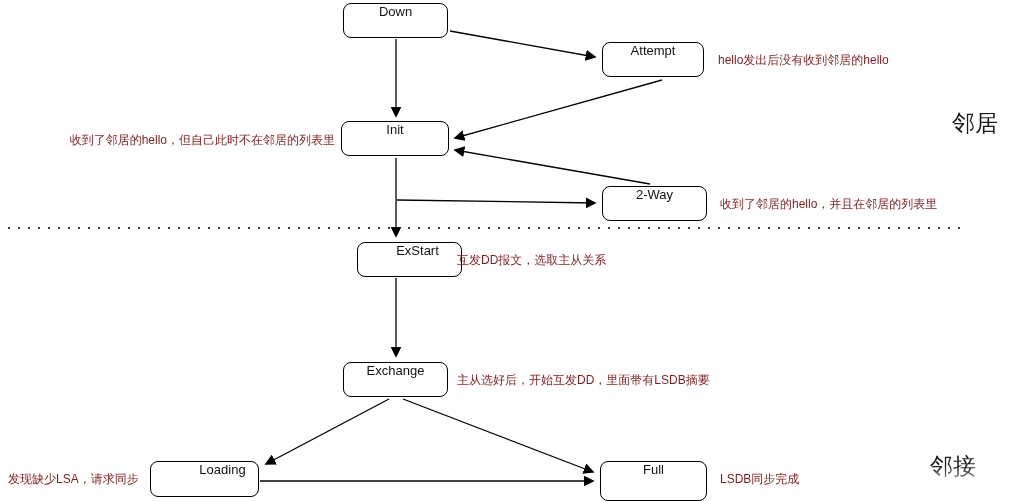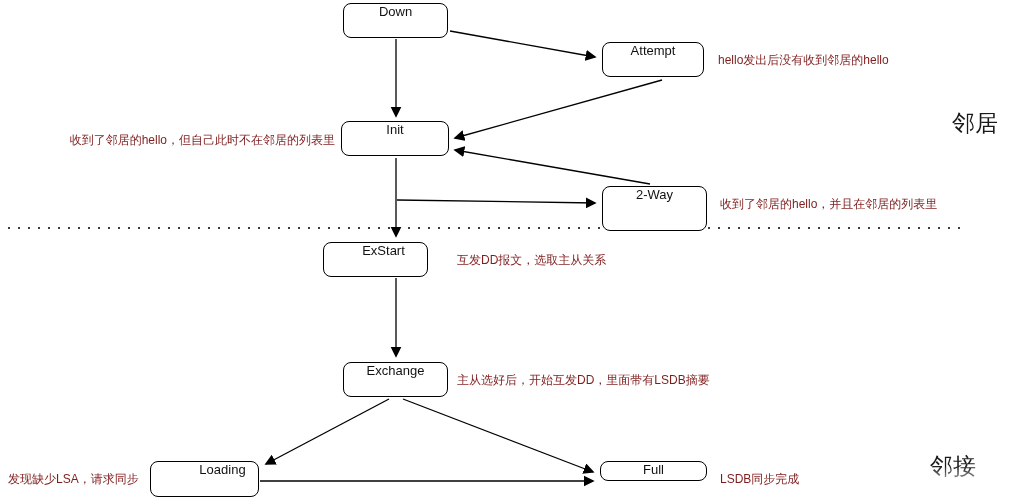--- a/index.html
+++ b/index.html
@@ -30,25 +30,25 @@
     border-radius: 8px;
     background: #ffffff;
     display: flex;
     justify-content: center;
     font-size: 13px;
     color: #111111;
   }
   .node-down     { left: 343px; top: 3px;   width: 105px; height: 35px; }
   .node-attempt  { left: 602px; top: 42px;  width: 102px; height: 35px; }
   .node-init     { left: 341px; top: 121px; width: 108px; height: 35px; }
-  .node-two-way  { left: 602px; top: 186px; width: 105px; height: 45px; }
-  .node-exstart  { left: 323px; top: 242px; width: 105px; height: 35px; padding-left: 16px; }
+  .node-two-way  { left: 602px; top: 186px; width: 105px; height: 35px; }
+  .node-exstart  { left: 357px; top: 242px; width: 105px; height: 35px; padding-left: 16px; }
   .node-exchange { left: 343px; top: 362px; width: 105px; height: 35px; }
   .node-loading  { left: 150px; top: 461px; width: 109px; height: 36px; padding-left: 36px; }
-  .node-full     { left: 600px; top: 461px; width: 107px; height: 20px; }
+  .node-full     { left: 600px; top: 461px; width: 107px; height: 40px; }
   .note {
     position: absolute;
     font-size: 12px;
     line-height: 14px;
     white-space: nowrap;
     color: #7f1d1d;
   }
   .note-attempt  { left: 718px; top: 53px; }
   .note-init     { right: 676px; top: 133px; }
   .note-two-way  { left: 720px; top: 197px; }

